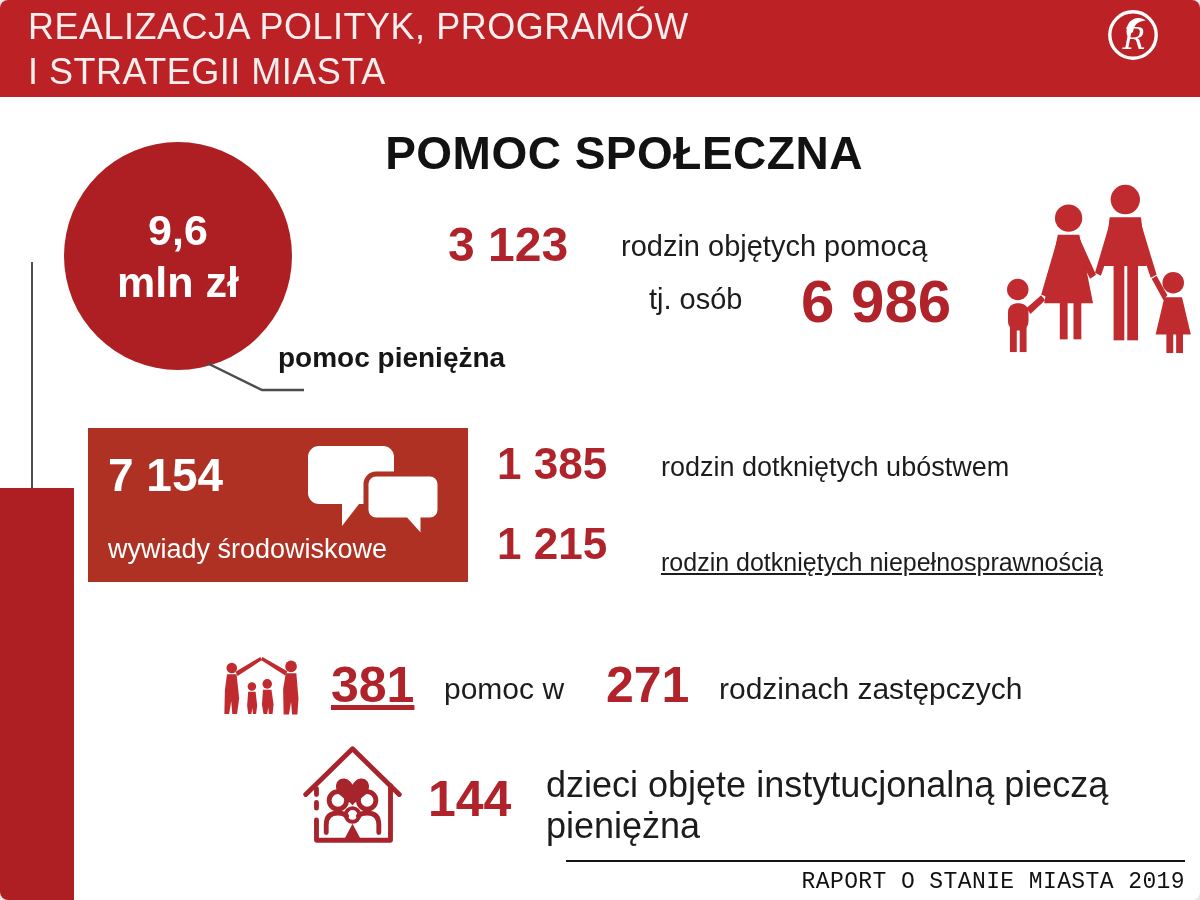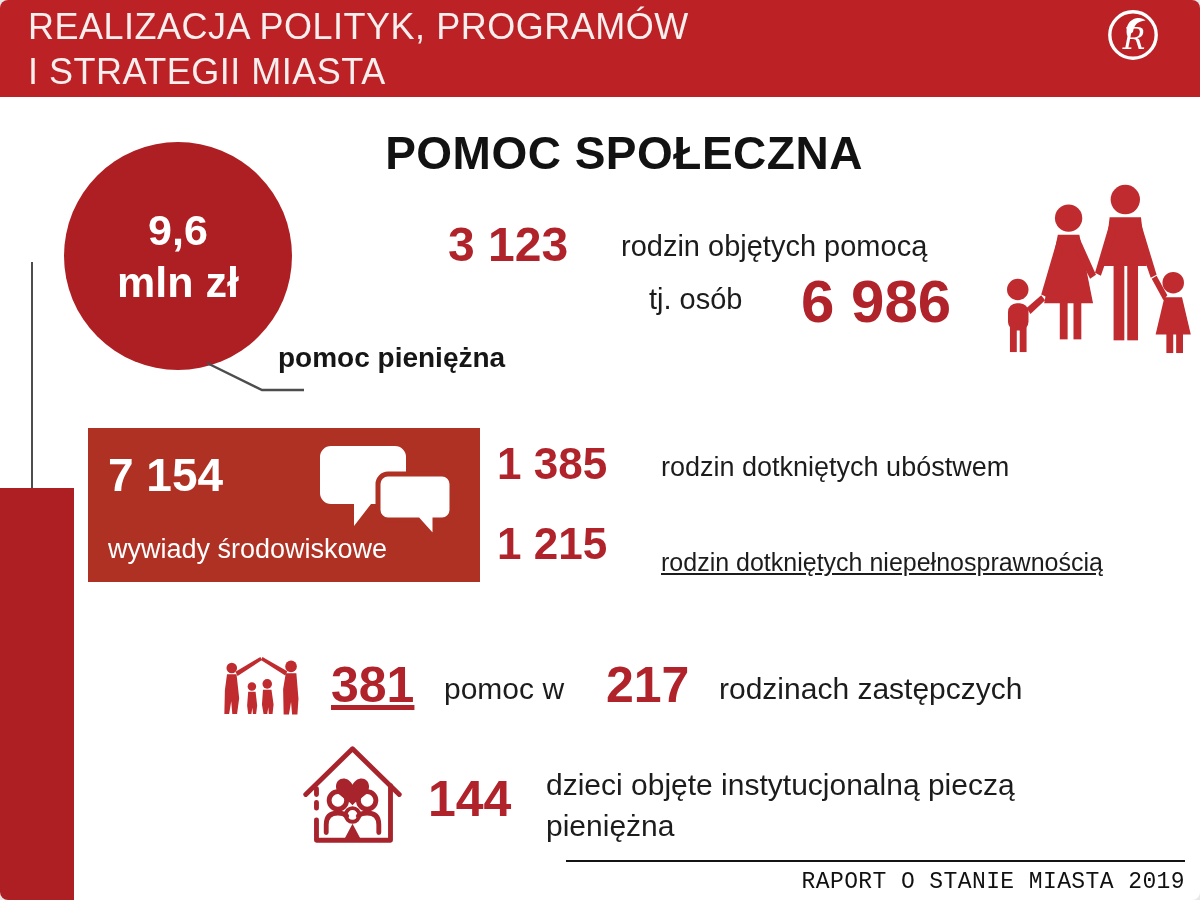--- a/index.html
+++ b/index.html
@@ -43,39 +43,39 @@
   
   .num{color:var(--number-red);font-weight:700;white-space:nowrap;}
   .lbl{color:#1c1c1c;white-space:nowrap;}
   .families-value{left:448px;top:217px;font-size:48px;}
   .families-label{left:621px;top:230px;font-size:29px;}
   .persons-prefix{left:649px;top:283px;font-size:29px;}
   .persons-value{left:801px;top:267px;font-size:60px;}
   .family-icon{left:997px;top:179px;width:196px;height:176px;}
 
   
-  .interviews-box{left:88px;top:428px;width:380px;height:154px;background:var(--box-red);padding-left:12px;}
+  .interviews-box{left:88px;top:428px;width:380px;height:154px;background:var(--box-red);}
   .interviews-value{left:20px;top:20px;color:#fff;font-size:46px;font-weight:700;}
   .interviews-label{left:20px;top:106px;color:#fff;font-size:27px;white-space:nowrap;}
   .bubbles{right:14px;top:13px;width:150px;height:100px;}
 
   .poverty-value{left:497px;top:439px;font-size:44px;}
   .poverty-label{left:661px;top:452px;font-size:27px;}
   .disability-value{left:497px;top:519px;font-size:44px;}
   .disability-label{left:661px;top:548px;font-size:25px;text-decoration:underline;}
 
   .shelter-icon{left:218px;top:630px;width:90px;height:112px;}
   .foster-children-value{left:331px;top:656px;font-size:50px;text-decoration:underline;}
   .foster-children-label{left:444px;top:672px;font-size:30px;}
   .foster-families-value{left:606px;top:656px;font-size:50px;}
   .foster-families-label{left:719px;top:672px;font-size:30px;}
 
   .house-icon{left:297px;top:736px;width:112px;height:119px;}
   .inst-value{left:428px;top:770px;font-size:50px;}
-  .inst-label{left:546px;top:764px;font-size:30px;line-height:41px;color:#1c1c1c;}
+  .inst-label{left:546px;top:764px;font-size:36px;line-height:41px;color:#1c1c1c;}
   .inst-label span{display:block;}
 
   .footer-rule{left:566px;top:860px;width:619px;height:2px;background:#141414;}
   .footer-label{left:566px;top:869px;width:619px;text-align:right;font-size:23px;letter-spacing:.4px;color:#111;font-family:Liberation Mono, monospace;}
 </style>
 </head>
 <body>
 
 <div class="canvas">
 
@@ -161,21 +161,21 @@
     <path d="M128 35 h20 l4 48 -2 30 h-10 l-2 -24 -4 24 h-10 l-1 -48 z"></path>
     <polygon points="131,31 84,4 81,10 127,39"></polygon>
     <circle cx="64" cy="60" r="8"></circle>
     <path d="M57 70 h14 l3 26 -2 16 h-6 l-1 -12 -2 12 h-6 l-2 -16 z"></path>
     <circle cx="93" cy="55" r="9"></circle>
     <path d="M85 66 h16 l4 28 -2 18 h-7 l-1 -13 -2 13 h-7 l-3 -18 z"></path>
   </svg>
 
   <div class="abs num foster-children-value">381</div>
   <div class="abs lbl foster-children-label">pomoc w</div>
-  <div class="abs num foster-families-value">217</div>
+  <div class="abs num foster-families-value">271</div>
   <div class="abs lbl foster-families-label">rodzinach zastępczych</div>
 
   <svg class="abs house-icon" viewBox="0 0 115 122" fill="none" stroke="var(--outline-red)" stroke-width="5" stroke-linecap="round" stroke-linejoin="round">
     <path d="M9 60 L57 13 L105 60"></path>
     <path d="M96 51 V107 H20 V86"></path>
     <path d="M20 74 V51" stroke-dasharray="6 8"></path>
     <path d="M57 50 c-5 -10 -17 -8 -17 2 c0 9 11 12 17 19 c6 -7 17 -10 17 -19 c0 -10 -12 -12 -17 -2 z" fill="var(--outline-red)" stroke="none"></path>
     <circle cx="42" cy="66" r="9"></circle>
     <circle cx="72" cy="66" r="9"></circle>
     <path d="M30 99 v-8 q0 -12 12 -12 q6 0 9 3"></path>

